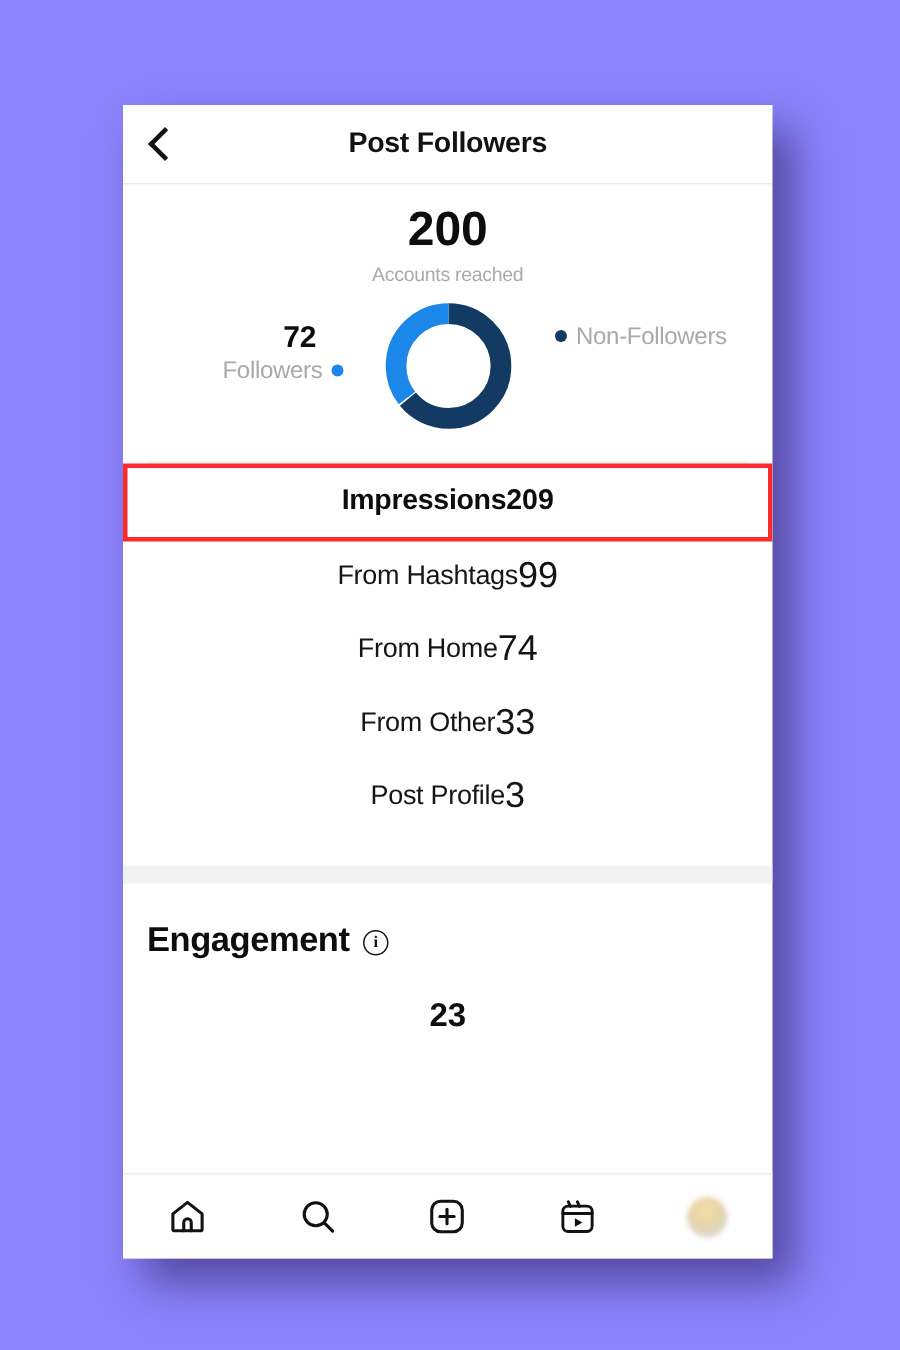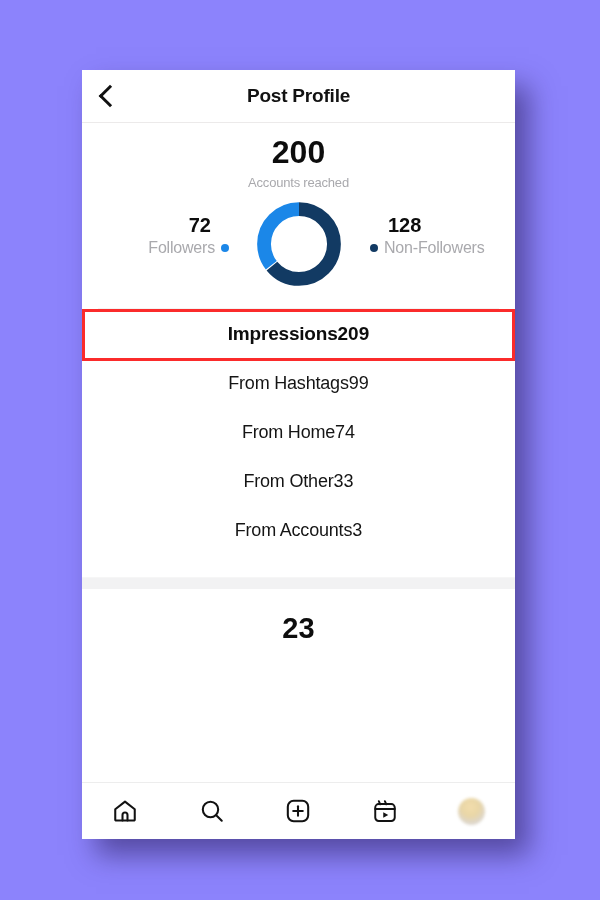--- a/index.html
+++ b/index.html
@@ -153,21 +153,21 @@
     padding: 0 16px;
     height: 49px;
   }
   .row.header-row { height: 50px; }
   .row-label {
     font-size: 18px;
     color: #151515;
     letter-spacing: -0.2px;
   }
   .row-value {
-    font-size: 18px;
+    font-size: 24px;
     color: #151515;
   }
   .row.header-row .row-label,
   .row.header-row .row-value {
     font-size: 19px;
     font-weight: bold;
     color: #0d0d0d;
   }
 
   .highlight-box {
@@ -215,23 +215,24 @@
     justify-content: center;
     font-size: 11px;
     font-weight: bold;
     font-family: "Liberation Serif", serif;
     color: #161616;
     line-height: 1;
     box-sizing: border-box;
   }
   .engagement-number {
     text-align: center;
-    font-size: 29px;
-    font-weight: bold;
-    color: #0d0d0d;
+    font-size: 22px;
+    font-weight: bold;
+    color: #0d0d0d;
+    margin-top: 25px;
     line-height: 1.1;
   }
   .engagement-label {
     text-align: center;
     font-size: 19px;
     color: #b4b4b8;
     margin-top: 4px;
     letter-spacing: -0.2px;
   }
 
@@ -268,21 +269,21 @@
 </style>
 </head>
 <body>
 
 <div id="phone-card">
 
   <div class="app-header">
     <div class="back-btn">
       <span class="back-chevron"></span>
     </div>
-    <div class="app-title">Post Profile</div>
+    <div class="app-title">Post Followers</div>
   </div>
 
   <div class="reach-block">
     <div class="reach-number">200</div>
     <div class="reach-label">Accounts reached</div>
 
     <div class="donut-row">
 
       <div class="legend left">
         <div class="legend-value">72</div>
@@ -290,21 +291,20 @@
       </div>
 
       <svg class="donut-svg" viewBox="0 0 100 100">
 
         <circle cx="50" cy="50" r="38" fill="none" stroke="#123a63" stroke-width="15" stroke-dasharray="152.8 86.0" transform="rotate(-90 50 50)"></circle>
 
         <circle cx="50" cy="50" r="38" fill="none" stroke="#1b87e8" stroke-width="15" stroke-dasharray="84.5 154.3" transform="rotate(-90 50 50) scale(1,-1) translate(0,-100)"></circle>
       </svg>
 
       <div class="legend right">
-        <div class="legend-value">128</div>
         <div class="legend-name"><span class="dot nonfollowers"></span><span>Non-Followers</span></div>
       </div>
 
     </div>
 
     <div class="thin-divider"></div>
   </div>
 
   <div class="impressions-section">
     <div class="row header-row">
@@ -319,29 +319,33 @@
     </div>
     <div class="row">
       <span class="row-label">From Home</span>
       <span class="row-value">74</span>
     </div>
     <div class="row">
       <span class="row-label">From Other</span>
       <span class="row-value">33</span>
     </div>
     <div class="row">
-      <span class="row-label">From Accounts</span>
+      <span class="row-label">Post Profile</span>
       <span class="row-value">3</span>
     </div>
   </div>
 
   <div style="height:22px"></div>
   <div class="section-gap"></div>
 
   <div class="engagement-section">
+    <div class="engagement-title-row">
+      <span class="engagement-title">Engagement</span>
+      <span class="info-icon">i</span>
+    </div>
     <div class="engagement-number">23</div>
   </div>
 
   <div class="bottom-nav">
 
     <div class="nav-item">
       <svg width="26" height="26" viewBox="0 0 24 24" fill="none" stroke="#121212" stroke-width="1.9" stroke-linejoin="round" stroke-linecap="round">
         <path d="M3 10.4 12 3.3l9 7.1V20a0.8 0.8 0 0 1-0.8 0.8H3.8A0.8 0.8 0 0 1 3 20z"></path>
         <path d="M9.7 20.8v-5.1a2.3 2.3 0 0 1 4.6 0v5.1"></path>
       </svg>

